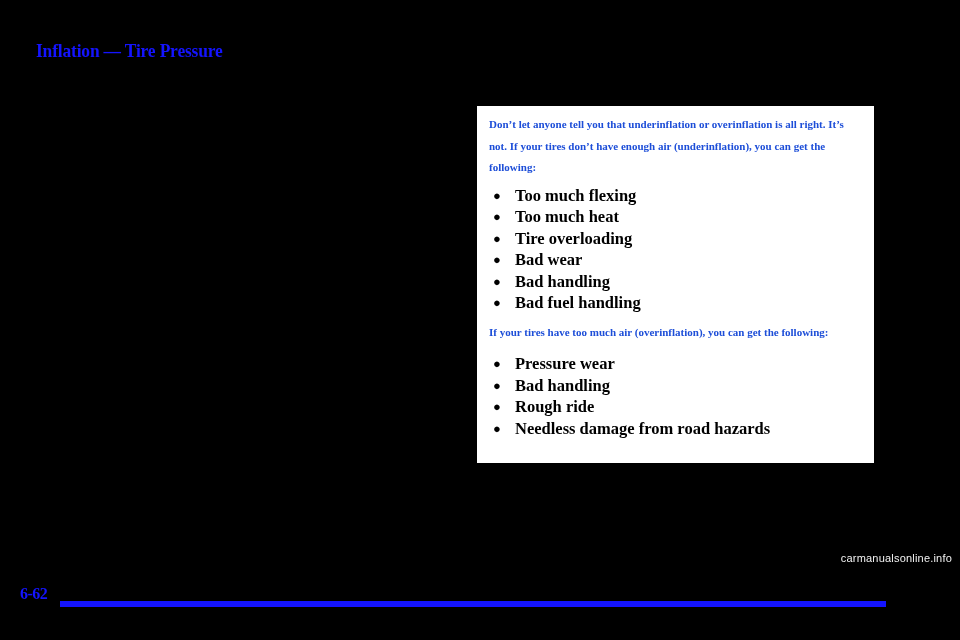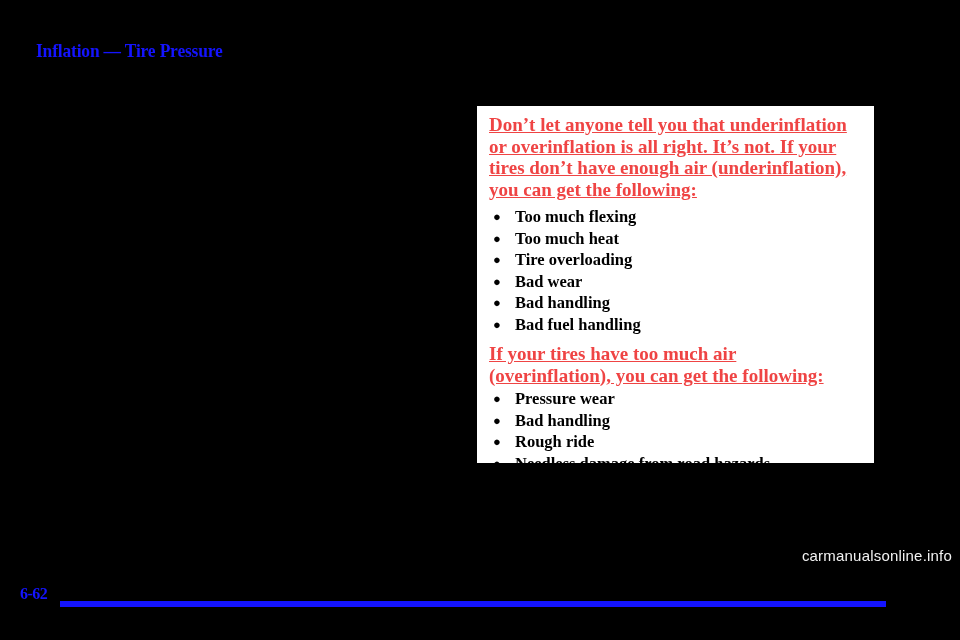--- a/index.html
+++ b/index.html
@@ -40,31 +40,30 @@
     width: 404px;
     height: 357px;
     background: #ffffff;
     border-left: 7px solid #000000;
     box-sizing: border-box;
   }
   .callout-inner {
     padding: 8px 12px 6px 12px;
   }
   .callout-para {
-    color: #ef4444;
+    color: #1d4ed8;
     font-family: "Liberation Serif", serif;
     font-weight: bold;
-    font-size: 19px;
+    font-size: 11px;
     line-height: 21.5px;
     margin: 0 0 6px 0;
-    text-decoration: underline;
   }
   .callout-para.second {
     margin-top: 8px;
-    margin-bottom: 2px;
+    margin-bottom: 10px;
   }
   .bullet-list {
     list-style: none;
     margin: 0 0 0 0;
     padding: 0;
   }
   .bullet-list li {
     position: relative;
     padding-left: 26px;
     color: #000000;
@@ -98,21 +97,21 @@
     width: 826px;
     height: 6px;
     background: #1414ff;
   }
   .watermark {
     position: absolute;
     right: 8px;
     bottom: 4px;
     color: #ffffff;
     font-family: "Liberation Sans", sans-serif;
-    font-size: 15px;
+    font-size: 11px;
     letter-spacing: 0.2px;
     opacity: 0.95;
   }
 </style>
 </head>
 <body>
 
 <div class="page">
 
   <div class="section-title">Inflation — Tire Pressure</div>

